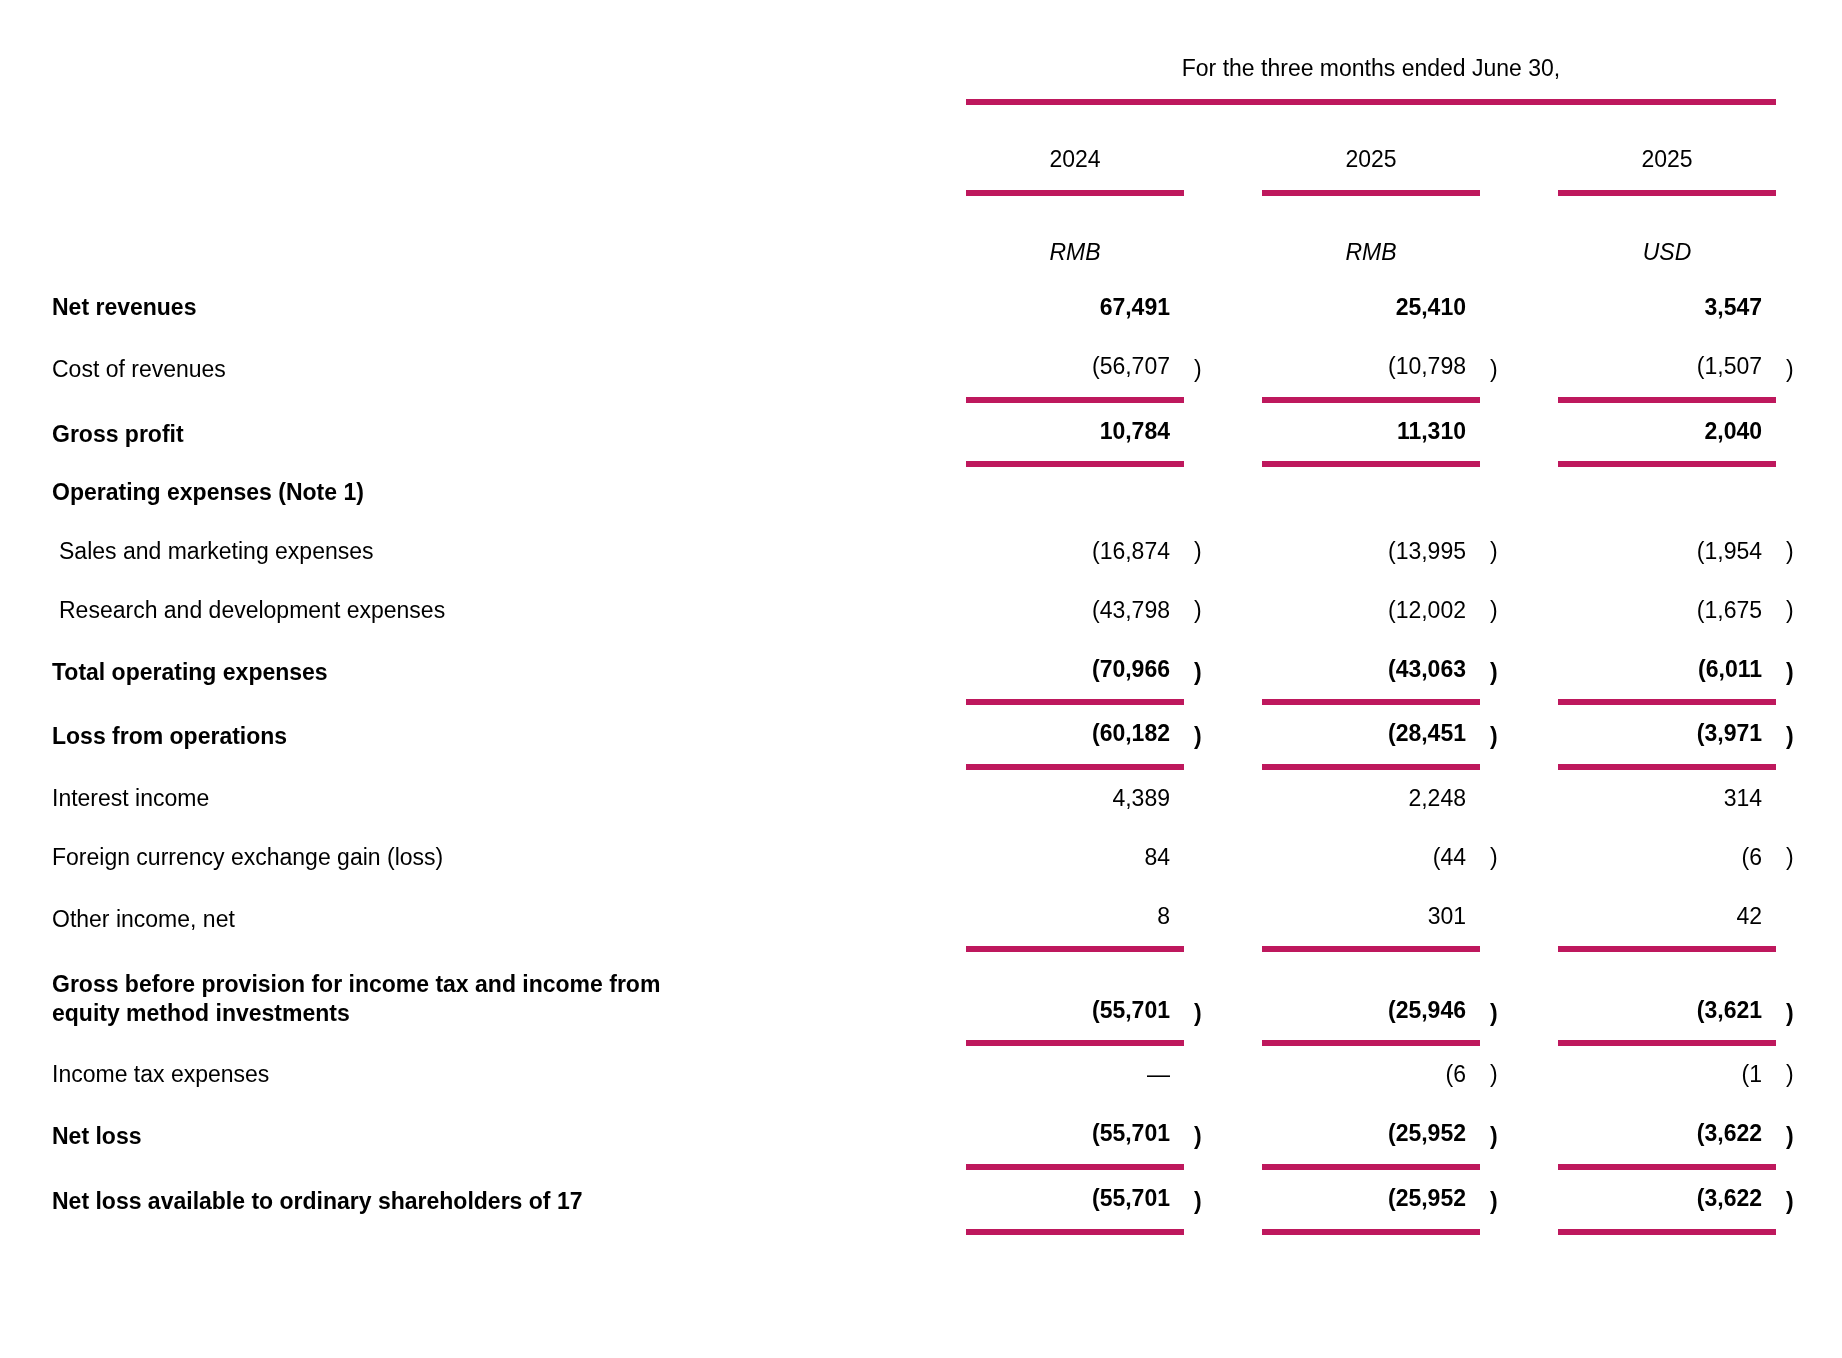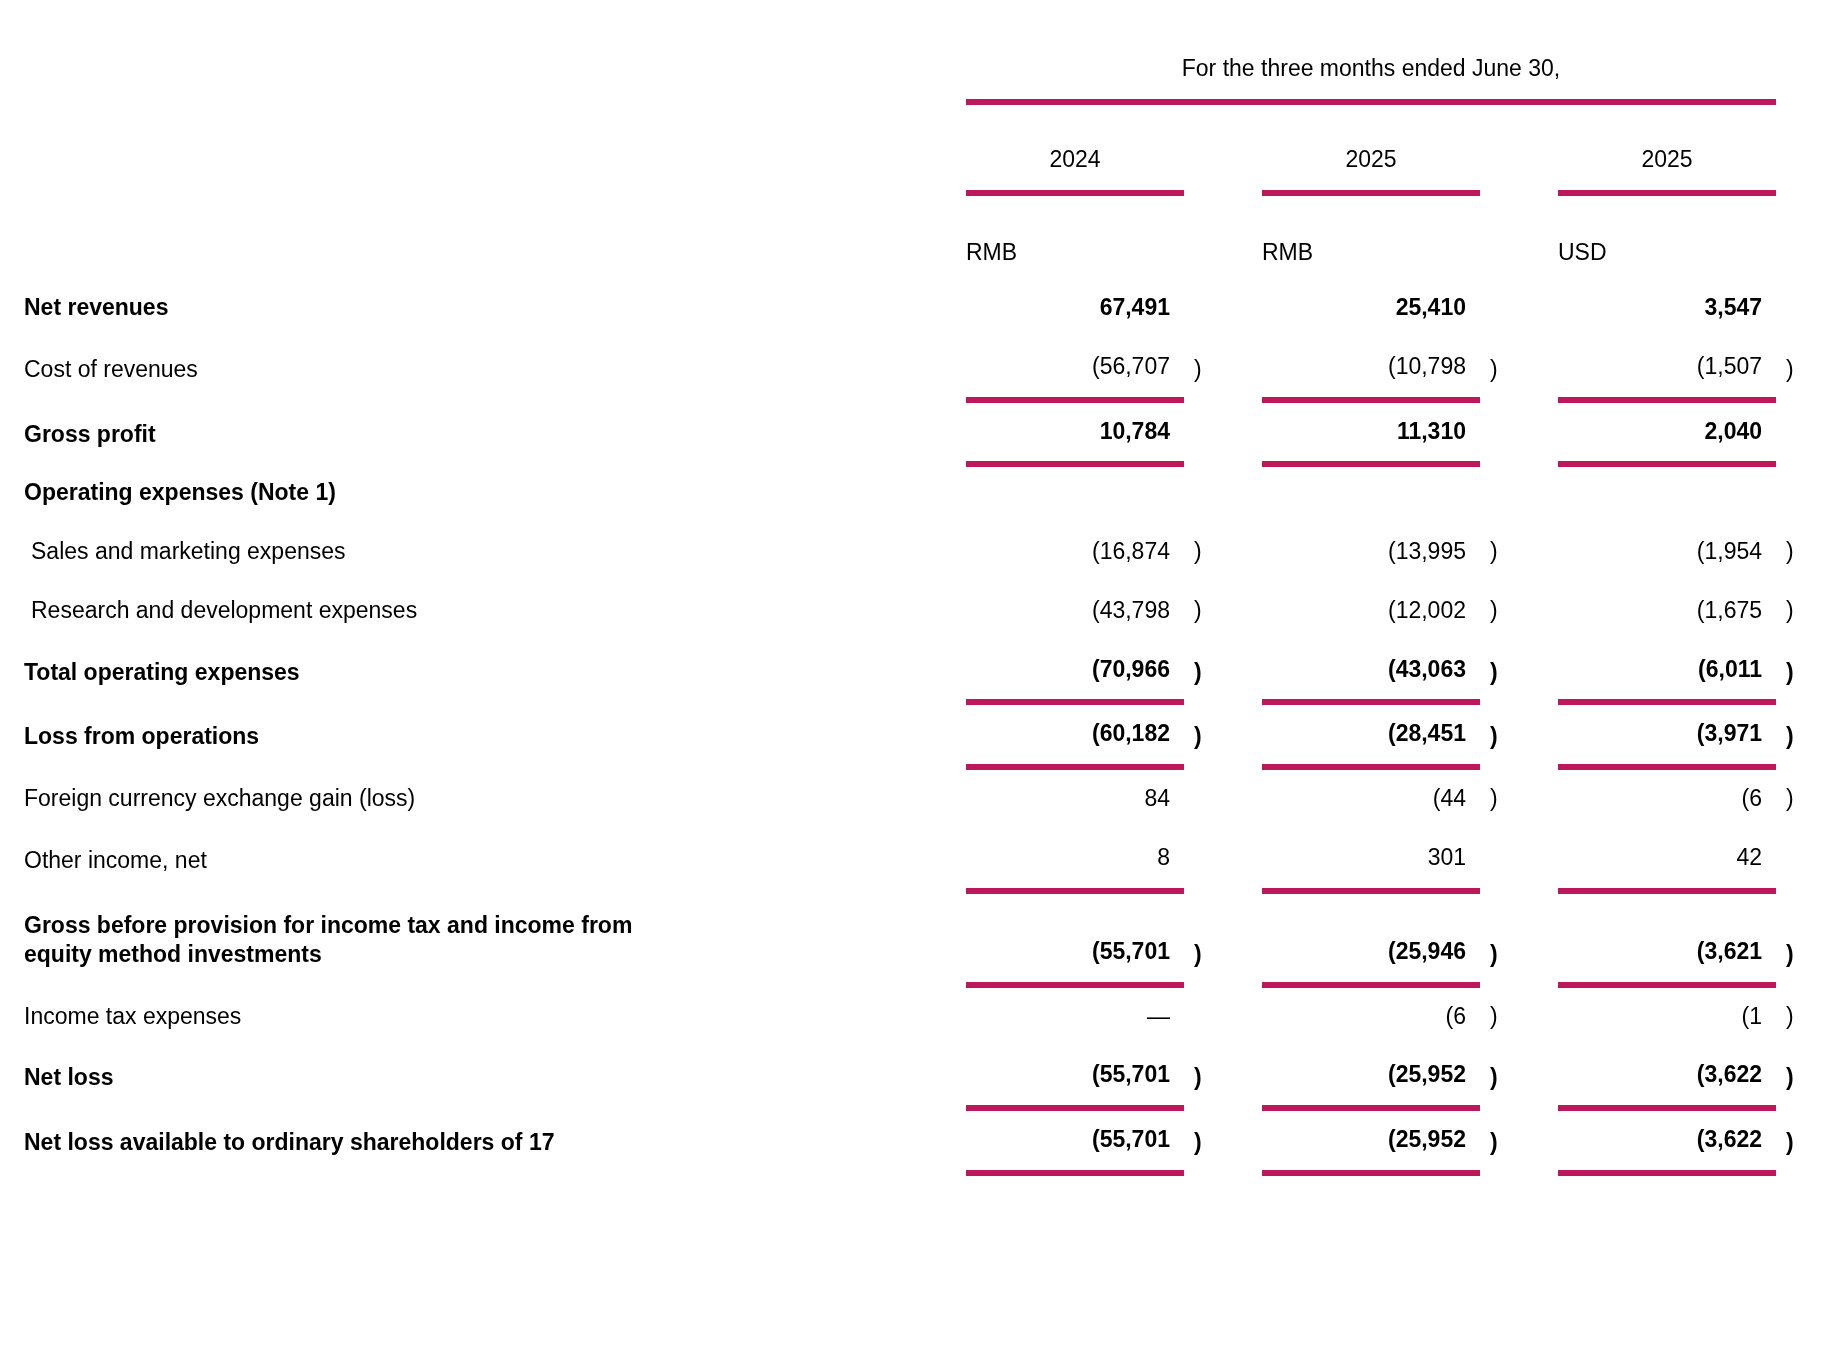--- a/index.html
+++ b/index.html
@@ -23,34 +23,34 @@
     width: 1794px;
   }
   td {
     font-size: 23px;
     line-height: 1.25;
     vertical-align: bottom;
     padding: 0;
   }
   
   td.lbl  { text-align: left;  padding: 14px 0 16px 0; }
-  td.lbl .txt { display: inline-block; max-width: 680px; }
+  td.lbl .txt { display: inline-block; max-width: 680px; margin-left: 28px; }
   td.lbl.indent { padding-left: 7px; }
   td.val  { text-align: right; padding: 14px 14px 16px 0; white-space: nowrap; }
   td.pr   { text-align: left;  padding: 14px 0 16px 10px; white-space: nowrap; }
   td.gap  { }
   
   .rule   { border-bottom: 6px solid #be185d; }
   
   tr.h-period td { height: 62px; }
   td.period-cell { text-align: center; padding-bottom: 16px; }
   tr.h-years td { height: 58px; }
   td.year { text-align: center; padding-bottom: 16px; }
   tr.h-cur td { height: 56px; }
-  td.cur  { text-align: left; padding-bottom: 12px; }
+  td.cur  { text-align: center; padding-bottom: 12px; font-style: italic; }
   
   tr.row { height: 58px; }
   tr.row.tall { height: 94px; }
   tr.row.bold td { font-weight: bold; }
 </style>
 </head>
 <body>
 
 <div class="sheet">
   <table class="fin">
@@ -177,20 +177,31 @@
     <td class="val rule">(60,182</td>
     <td class="pr">)</td>
     <td class="gap"></td>
     <td class="val rule">(28,451</td>
     <td class="pr">)</td>
     <td class="gap"></td>
     <td class="val rule">(3,971</td>
     <td class="pr">)</td>
   </tr>
         <tr class="row">
+    <td class="lbl"><span class="txt">Interest income</span></td>
+    <td class="val">4,389</td>
+    <td class="pr"></td>
+    <td class="gap"></td>
+    <td class="val">2,248</td>
+    <td class="pr"></td>
+    <td class="gap"></td>
+    <td class="val">314</td>
+    <td class="pr"></td>
+  </tr>
+        <tr class="row">
     <td class="lbl"><span class="txt">Foreign currency exchange gain (loss)</span></td>
     <td class="val">84</td>
     <td class="pr"></td>
     <td class="gap"></td>
     <td class="val">(44</td>
     <td class="pr">)</td>
     <td class="gap"></td>
     <td class="val">(6</td>
     <td class="pr">)</td>
   </tr>

